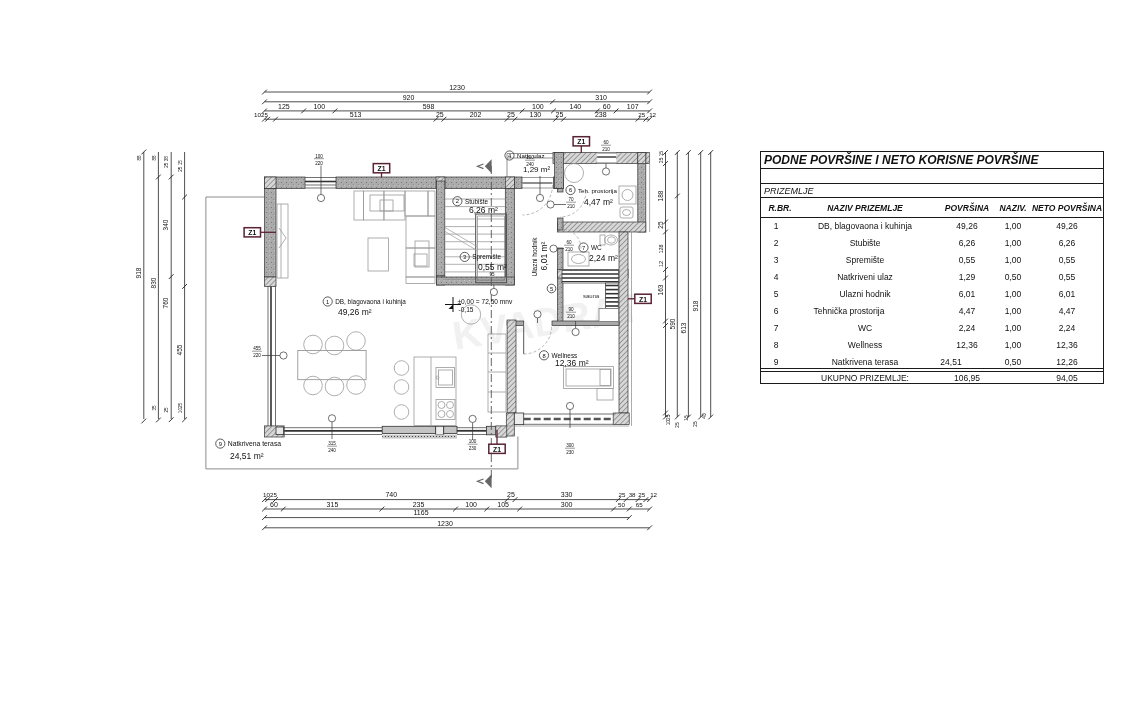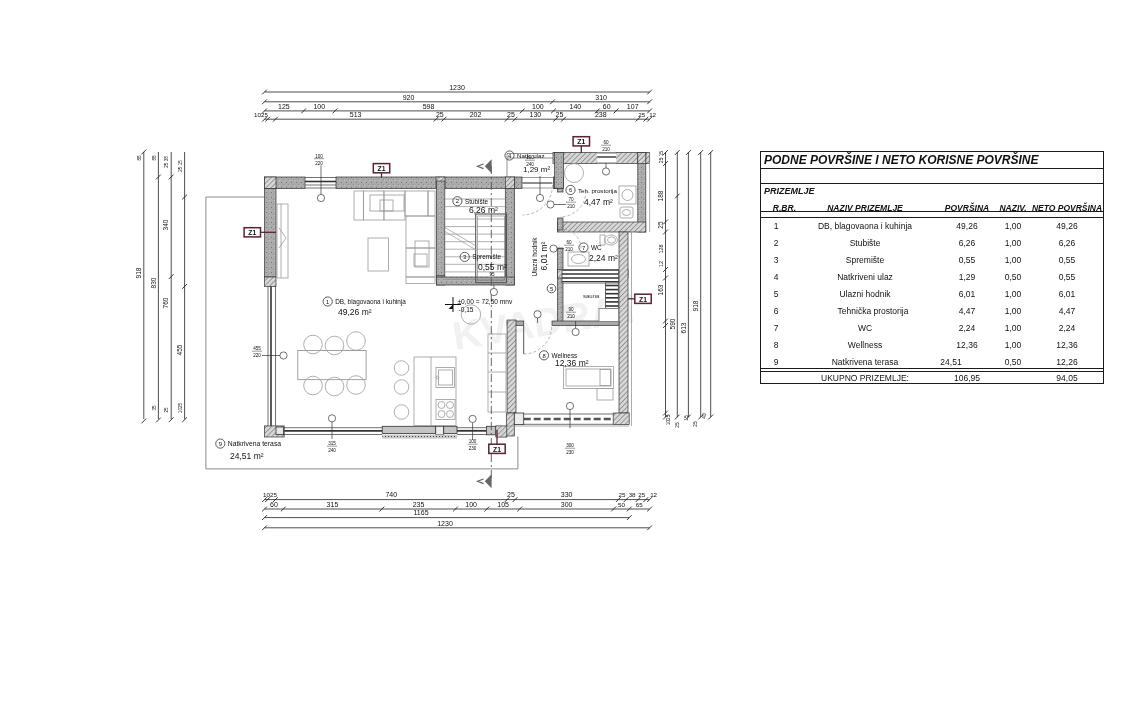--- a/index.html
+++ b/index.html
@@ -3,23 +3,23 @@
 html,body{margin:0;padding:0;background:#fff;width:1129px;height:701px;overflow:hidden}
 *{box-sizing:border-box;font-family:"Liberation Sans",sans-serif}
 #plan{position:absolute;left:0;top:0}
 #tbl{position:absolute;left:760px;top:151px;width:344px;height:233px;border:1.6px solid #1a1a1a;font-size:8.5px;color:#111}
 .trow{position:absolute;left:0;width:100%}
 .c{position:absolute;text-align:center}
 </style></head><body>
 
 <div id="tbl">
 <div class="trow" style="top:0;height:16.5px;border-bottom:1.2px solid #1a1a1a;font-weight:bold;font-style:italic;font-size:12px;line-height:16.5px;padding-left:3px">PODNE POVRŠINE I NETO KORISNE POVRŠINE</div>
-<div class="trow" style="top:31px;height:29px;border-top:1.2px solid #1a1a1a;border-bottom:1.1px solid #1a1a1a;font-weight:bold;font-style:italic;font-size:9px;line-height:14.5px;padding-left:3px">PRIZEMLJE</div>
+<div class="trow" style="top:31px;height:15px;border-top:1.2px solid #1a1a1a;border-bottom:1.1px solid #1a1a1a;font-weight:normal;font-style:italic;font-size:9px;line-height:14.5px;padding-left:3px">PRIZEMLJE</div>
 <div class="trow" style="top:46.5px;height:19.5px;border-bottom:1.4px solid #1a1a1a;font-weight:bold;font-style:italic;font-size:8.5px;line-height:19.5px">
-<span class="c" style="left:1px;width:34px;text-align:right;padding-left:2px">R.BR.</span>
+<span class="c" style="left:1px;width:34px;text-align:center;padding-left:2px">R.BR.</span>
 <span class="c" style="left:30px;width:148px">NAZIV PRIZEMLJE</span>
 <span class="c" style="left:178px;width:56px">POVRŠINA</span>
 <span class="c" style="left:234px;width:36px">NAZIV.</span>
 <span class="c" style="left:270px;width:72px">NETO POVRŠINA</span>
 </div>
 <div class="trow" style="top:66.0px;height:16.94px;line-height:16.94px">
 <span class="c" style="left:0;width:30px">1</span>
 <span class="c" style="left:30px;width:148px">DB, blagovaona i kuhinja</span>
 <span class="c" style="left:178px;width:56px">49,26</span>
 <span class="c" style="left:234px;width:36px">1,00</span>
@@ -48,21 +48,21 @@
 </div>
 <div class="trow" style="top:133.8px;height:16.94px;line-height:16.94px">
 <span class="c" style="left:0;width:30px">5</span>
 <span class="c" style="left:30px;width:148px">Ulazni hodnik</span>
 <span class="c" style="left:178px;width:56px">6,01</span>
 <span class="c" style="left:234px;width:36px">1,00</span>
 <span class="c" style="left:270px;width:72px">6,01</span>
 </div>
 <div class="trow" style="top:150.7px;height:16.94px;line-height:16.94px">
 <span class="c" style="left:0;width:30px">6</span>
-<span class="c" style="left:38px;width:148px">Tehnička prostorija</span>
+<span class="c" style="left:14px;width:148px">Tehnička prostorija</span>
 <span class="c" style="left:178px;width:56px">4,47</span>
 <span class="c" style="left:234px;width:36px">1,00</span>
 <span class="c" style="left:270px;width:72px">4,47</span>
 </div>
 <div class="trow" style="top:167.6px;height:16.94px;line-height:16.94px">
 <span class="c" style="left:0;width:30px">7</span>
 <span class="c" style="left:30px;width:148px">WC</span>
 <span class="c" style="left:178px;width:56px">2,24</span>
 <span class="c" style="left:234px;width:36px">1,00</span>
 <span class="c" style="left:270px;width:72px">2,24</span>

